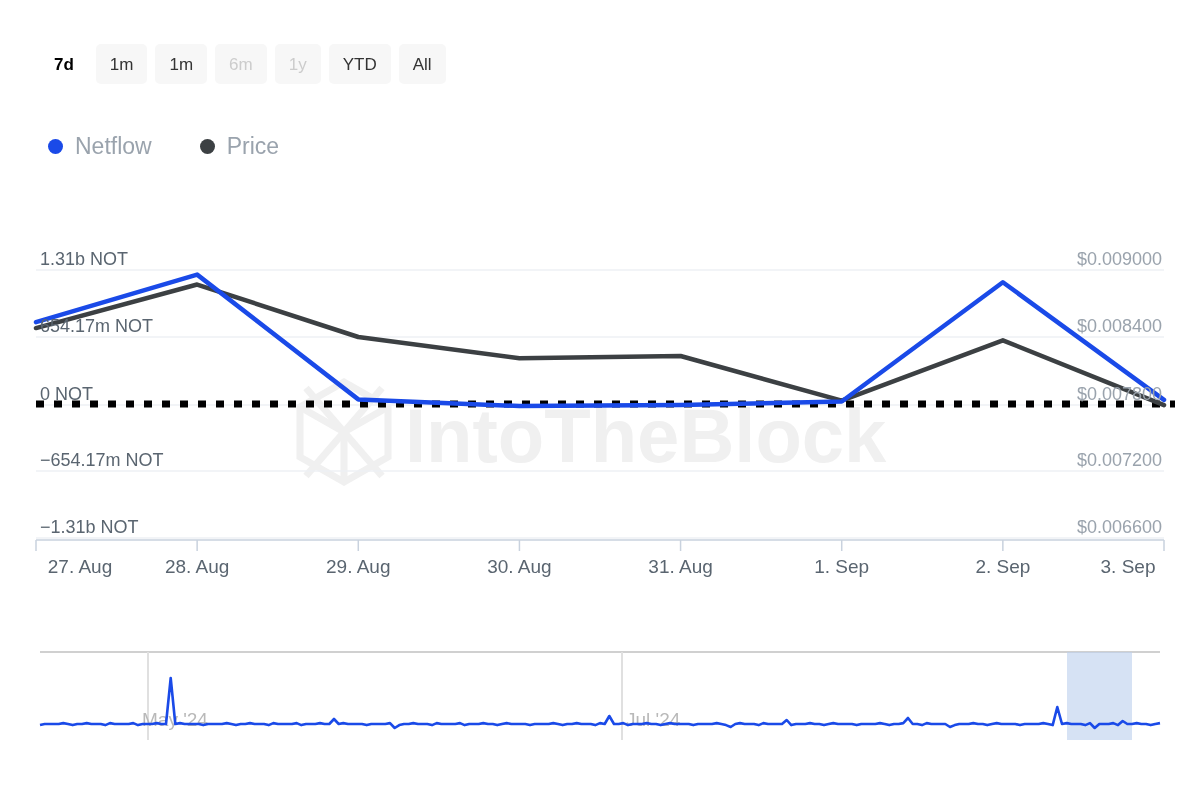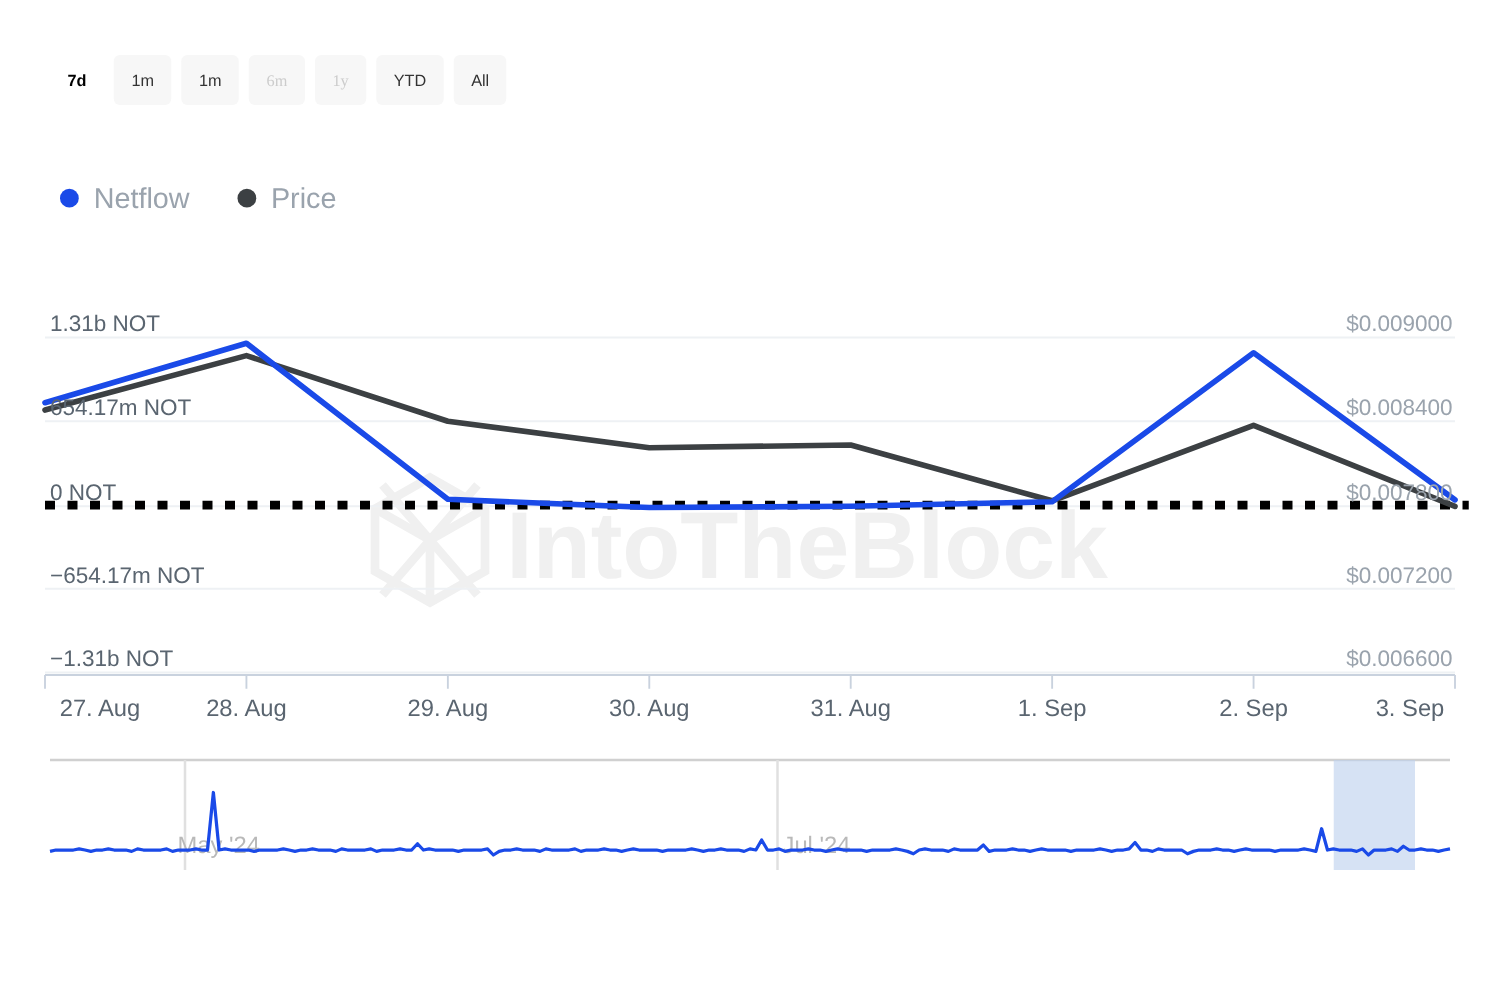--- a/index.html
+++ b/index.html
@@ -15,63 +15,62 @@
   .range-bar {
     position: absolute; left: 40px; top: 44px;
     display: flex; align-items: center; gap: 8px;
   }
   .range-btn {
     height: 40px; padding: 0 14px;
     display: flex; align-items: center; justify-content: center;
     border-radius: 5px;
     background: #f7f7f7;
     color: #333333;
-    font-size: 13px;
+    font-size: 17px;
     line-height: 1;
     border: none;
     cursor: pointer;
     white-space: nowrap;
     font-family: "Liberation Sans", sans-serif;
   }
   .range-btn.selected {
     background: transparent;
     font-weight: bold;
     color: #000000;
   }
   .range-btn.disabled {
     color: #cccccc;
     cursor: default;
-    font-family: Liberation Serif, serif;
   }
 
   
   .legend {
-    position: absolute; left: 48px; top: 145px;
-    display: flex; gap: 38px;
+    position: absolute; left: 48px; top: 133px;
+    display: flex; gap: 48px;
   }
   .legend-item { display: flex; align-items: center; gap: 12px; cursor: pointer; }
   .legend-dot { width: 15px; height: 15px; border-radius: 50%; display: block; }
   .legend-label { font-size: 23px; color: #9aa3ad; }
 
   
   .chart-wrap { position: absolute; left: 0; top: 230px; width: 1200px; height: 360px; }
   .chart-svg { display: block; }
 
   .axis-label { font-size: 18px; fill: #5a6570; font-family: "Liberation Sans", sans-serif; }
   .axis-label.right { text-anchor: end; fill: #9aa3ad; }
   .tick-label { font-size: 19px; fill: #5a6570; font-family: "Liberation Sans", sans-serif; text-anchor: middle; }
 
   .wm-text {
     font-size: 76px; font-weight: bold;
     fill: #f0f0f0;
     font-family: "Liberation Sans", sans-serif;
   }
 
   
-  .nav-wrap { position: absolute; left: 0; top: 596px; width: 1044px; height: 140px; }
+  .nav-wrap { position: absolute; left: 0; top: 640px; width: 1044px; height: 140px; }
   .nav-month { font-size: 19px; fill: #b9b9b9; font-family: "Liberation Sans", sans-serif; }
 </style>
 </head>
 <body>
 
 <div id="root">
 
   <div class="range-bar" id="range-bar">
       <div class="range-btn selected">7d</div>
       <div class="range-btn">1m</div>

